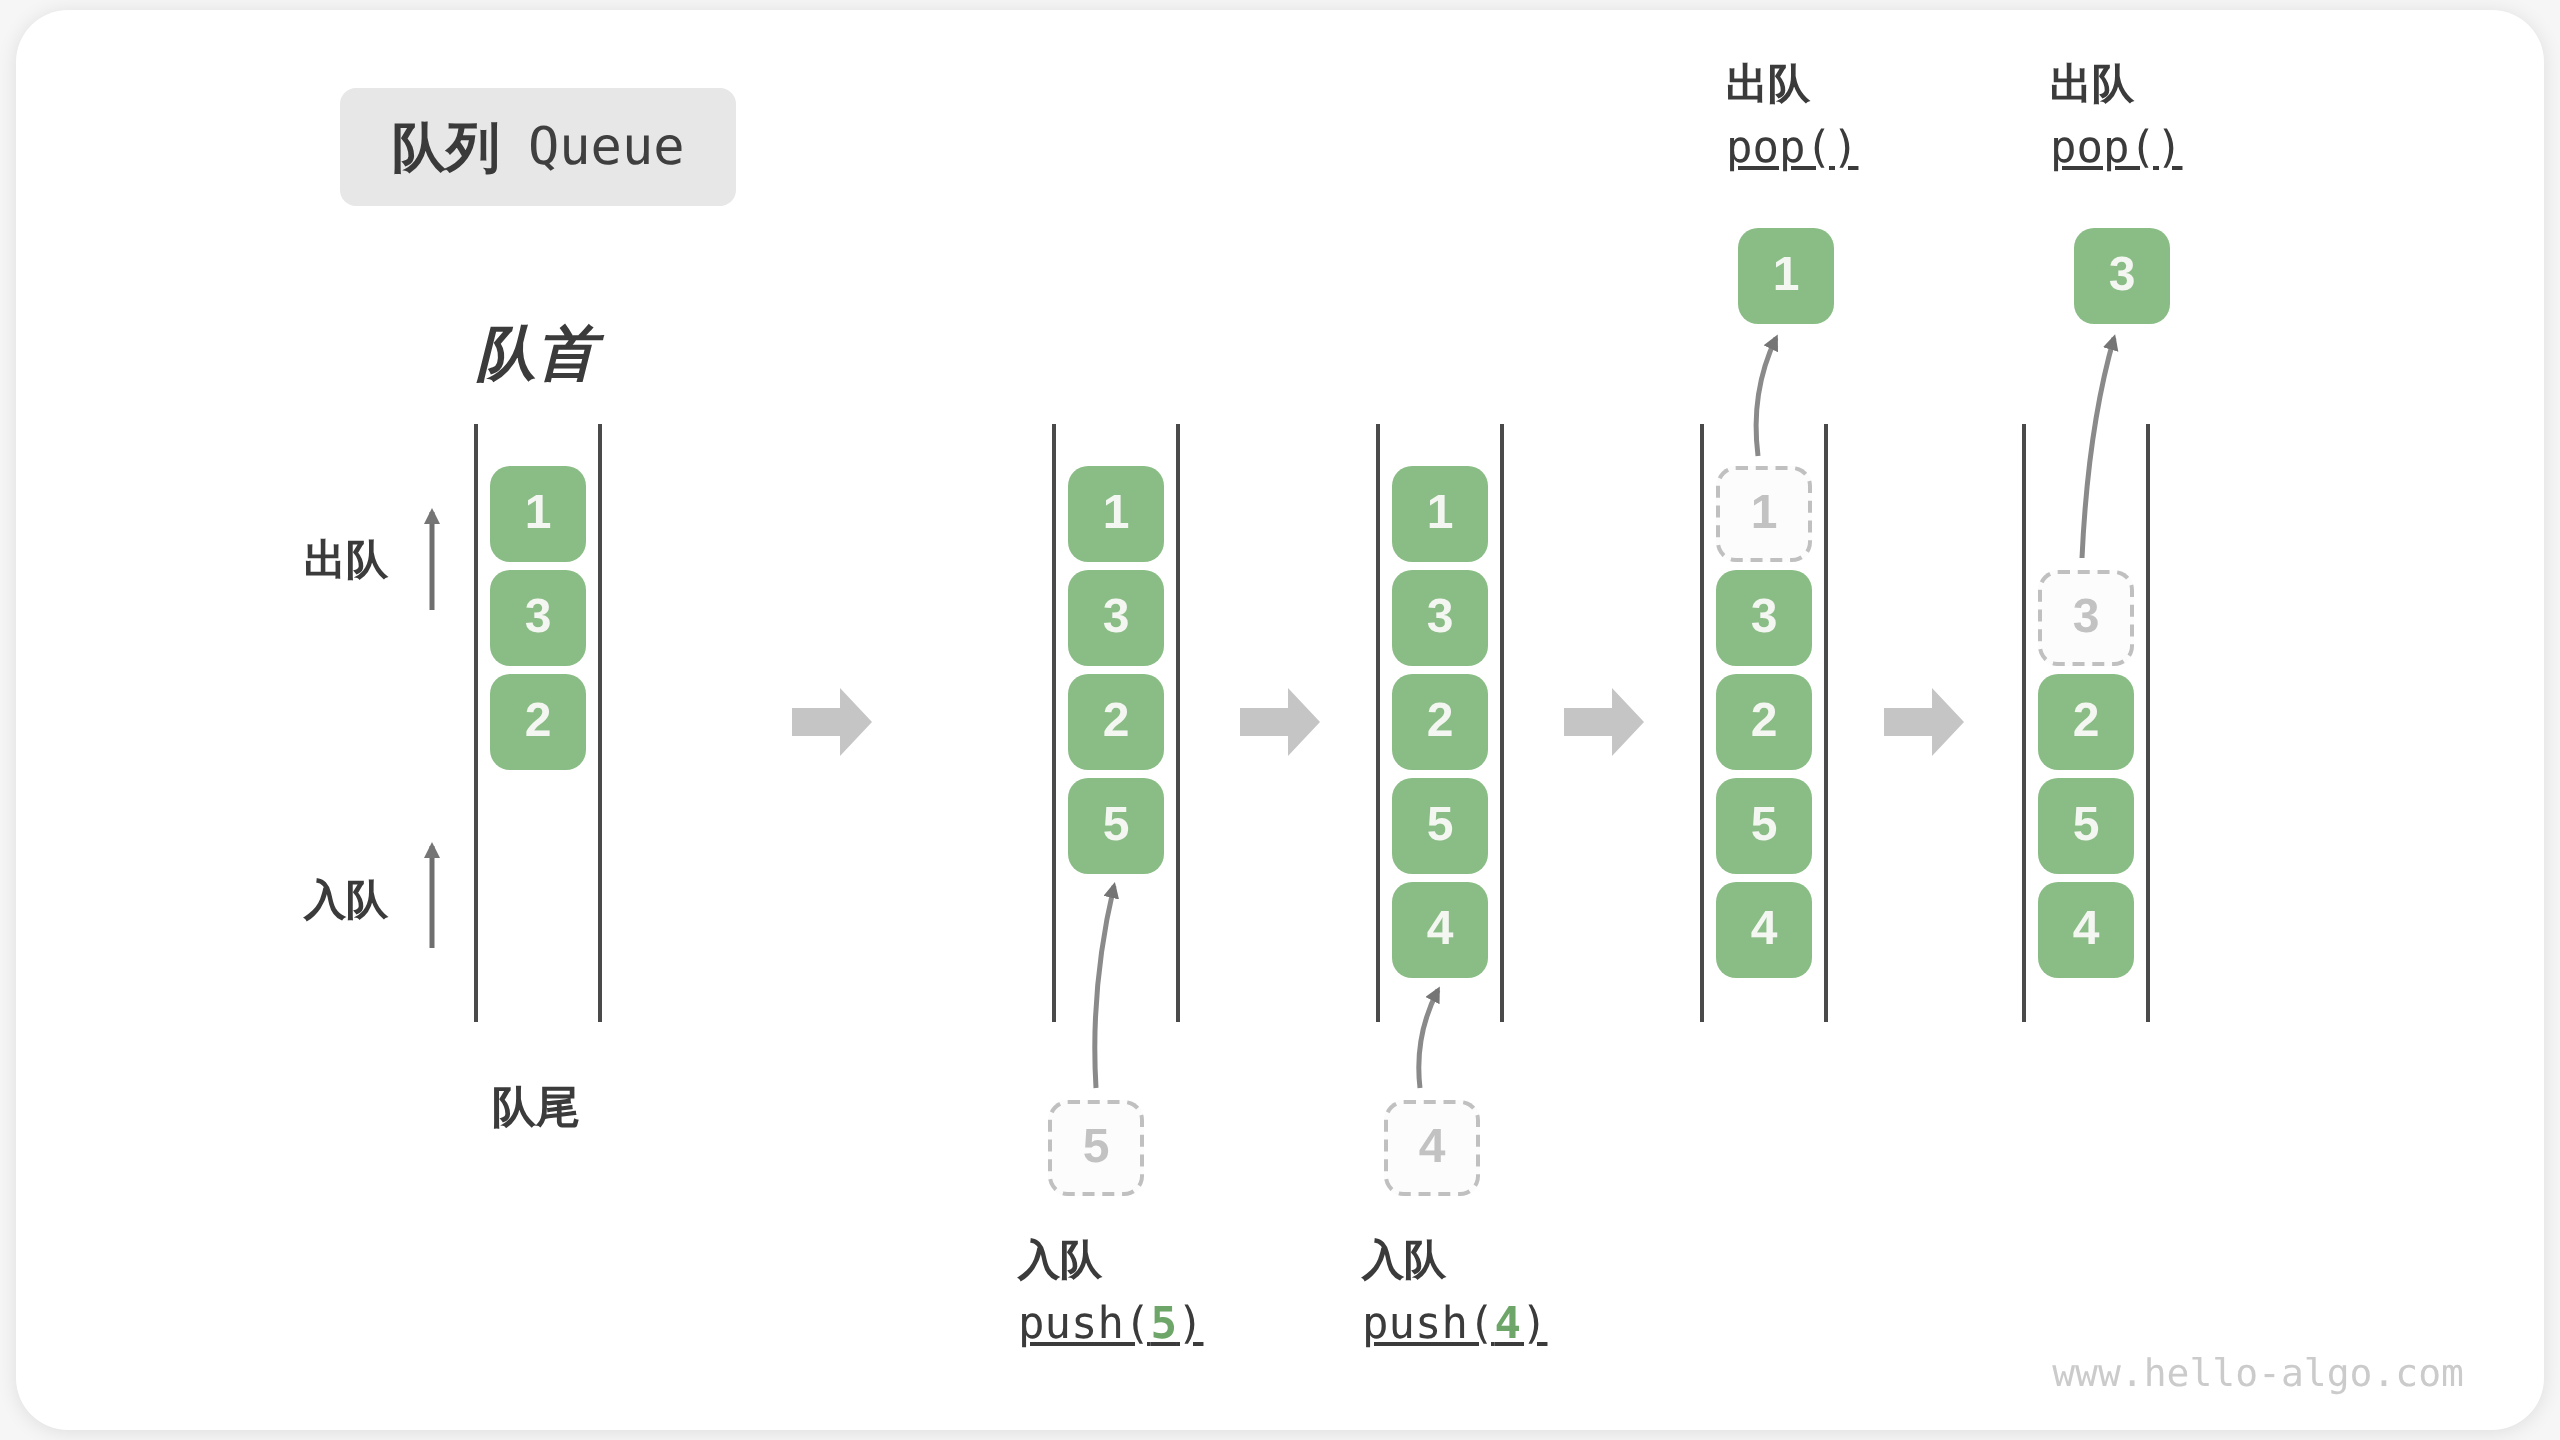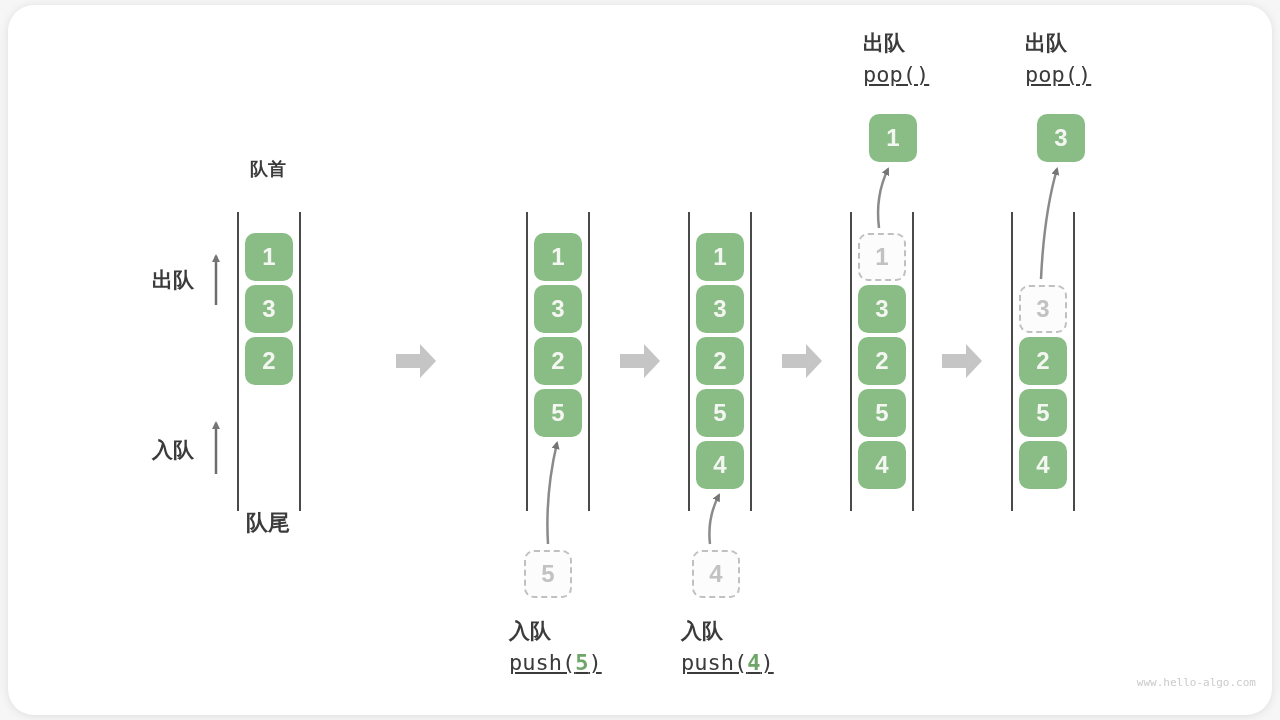--- a/index.html
+++ b/index.html
@@ -31,36 +31,40 @@
   }
   .ghost{
     background:#fcfcfc;border:2px dashed #c0c0c0;color:#c2c2c2;
   }
   .op-label{position:absolute;white-space:nowrap;}
   .op-zh{font-size:21px;font-weight:700;color:#3b3b3b;line-height:30px;}
   .op-code{font-family:"DejaVu Sans Mono","Liberation Mono",monospace;font-size:22px;color:#3b3b3b;line-height:34px;text-decoration:underline;}
   .op-arg{color:#6ea568;font-weight:700;}
   .block-arrow{position:absolute;width:40px;height:34px;}
   .watermark{
-    position:absolute;right:24px;top:676px;
+    position:absolute;right:48px;top:676px;
     font-family:"DejaVu Sans Mono","Liberation Mono",monospace;
-    font-size:11px;color:#cbcbcb;
+    font-size:19px;color:#cbcbcb;
   }
   #arrow-overlay{position:absolute;left:0;top:0;pointer-events:none;}
 </style>
 </head>
 <body>
 
 <div class="card"></div>
 
 <div id="stage">
 
+  <div class="title-box">
+    <span class="title-zh">队列</span>
+    <span class="title-en">Queue</span>
+  </div>
 
-  <div class="zh-label" style="left:237px;top:157px;width:62px;text-align:center;font-size:18px;">队首</div>
-  <div class="zh-label" style="left:237px;top:508px;width:62px;text-align:center;font-size:22px;">队尾</div>
+  <div class="zh-label" style="left:237px;top:157px;width:62px;text-align:center;font-size:30px;font-style:italic;">队首</div>
+  <div class="zh-label" style="left:237px;top:539px;width:62px;text-align:center;font-size:22px;">队尾</div>
   <div class="zh-label" style="left:152px;top:266px;">出队</div>
   <div class="zh-label" style="left:152px;top:436px;">入队</div>
 
   <div class="block-arrow" style="left:396px;top:344px;">
     <svg width="40" height="34">
         <polygon points="0,10 24,10 24,0 40,17 24,34 24,24 0,24" fill="#c5c5c5"></polygon>
       </svg>
   </div>
   <div class="block-arrow" style="left:620px;top:344px;">
     <svg width="40" height="34">

